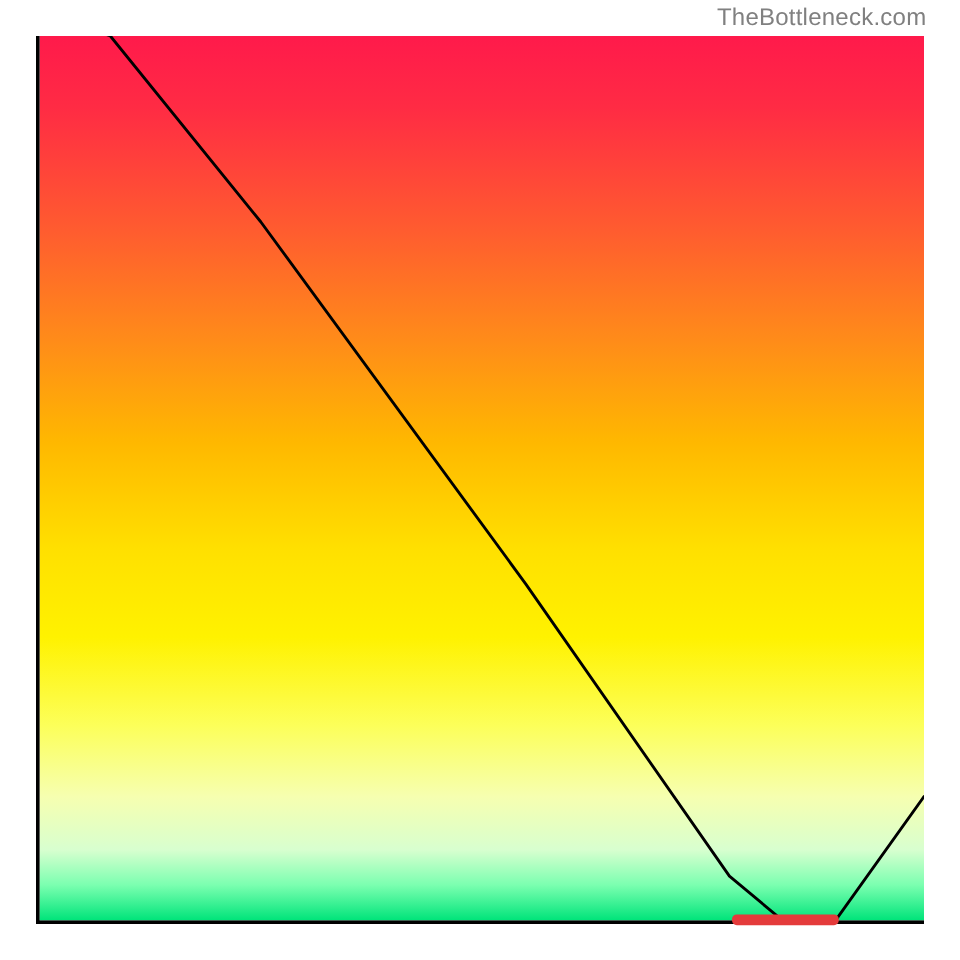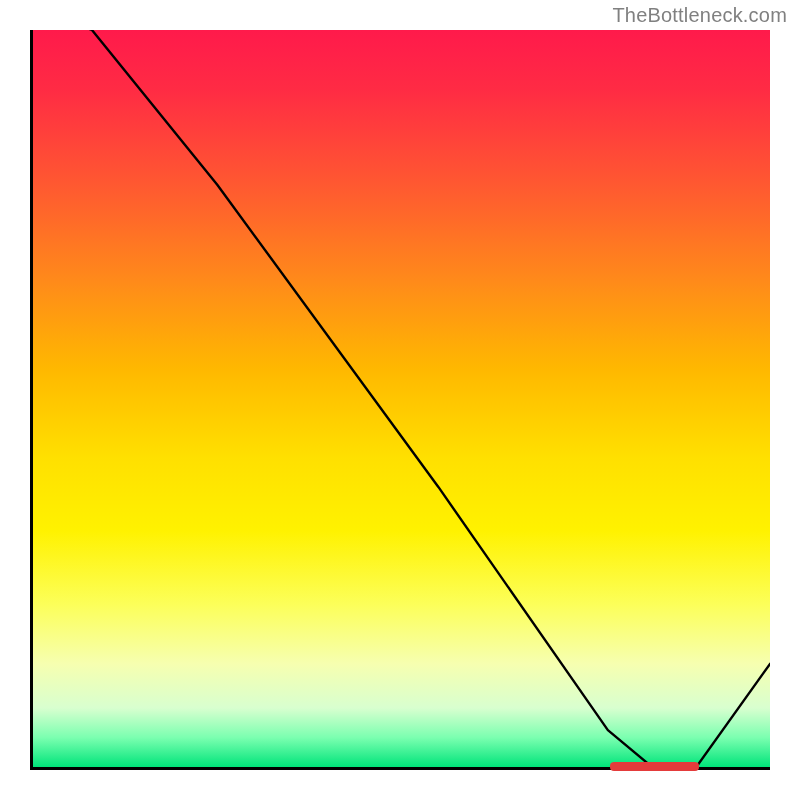--- a/index.html
+++ b/index.html
@@ -1,21 +1,21 @@
 <!DOCTYPE html>
 <html><head>
 <meta charset="utf-8">
 <style>
   * { margin: 0; padding: 0; box-sizing: border-box; }
   html, body { width: 800px; height: 800px; overflow: hidden; background: #fff; }
   .wrap { position: relative; width: 800px; height: 800px; }
   .attribution {
     position: absolute;
     top: 4px;
-    right: 13px;
+    right: 28px;
     font-family: Arial, Helvetica, sans-serif;
     font-size: 20px;
     color: #808080;
     letter-spacing: 0.2px;
   }
   .plot {
     position: absolute;
     left: 30px;
     top: 30px;
     width: 740px;

